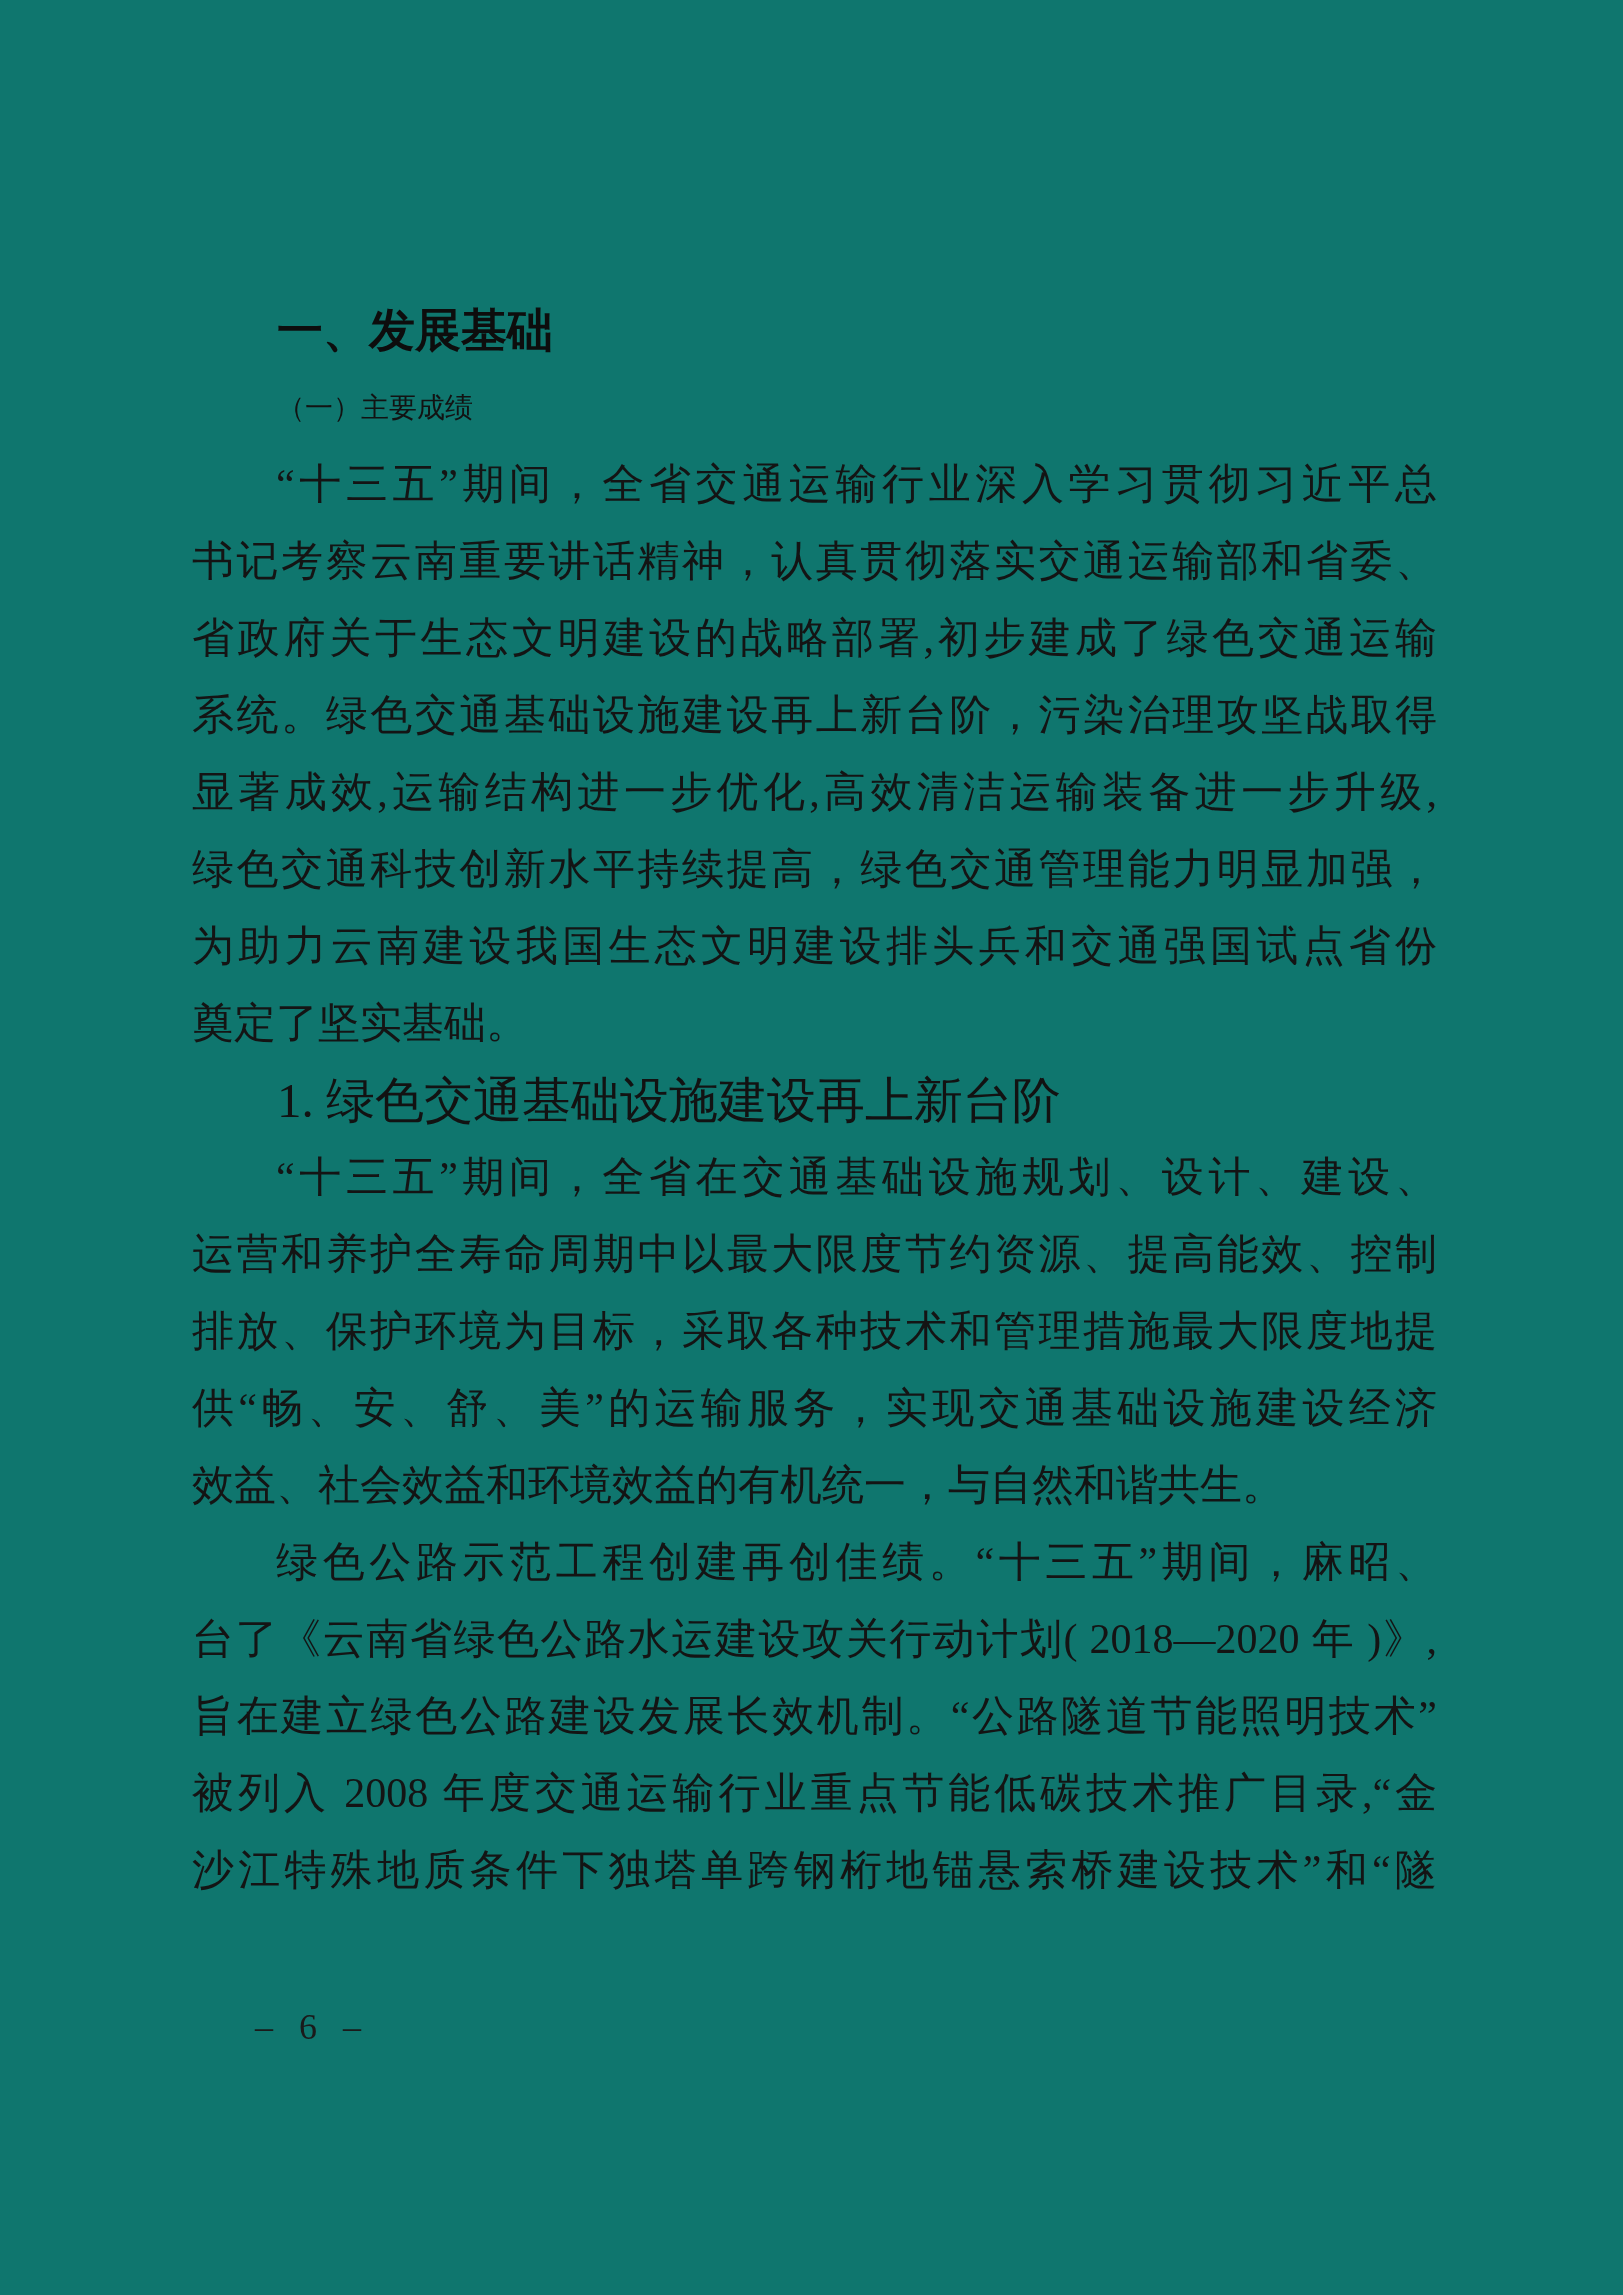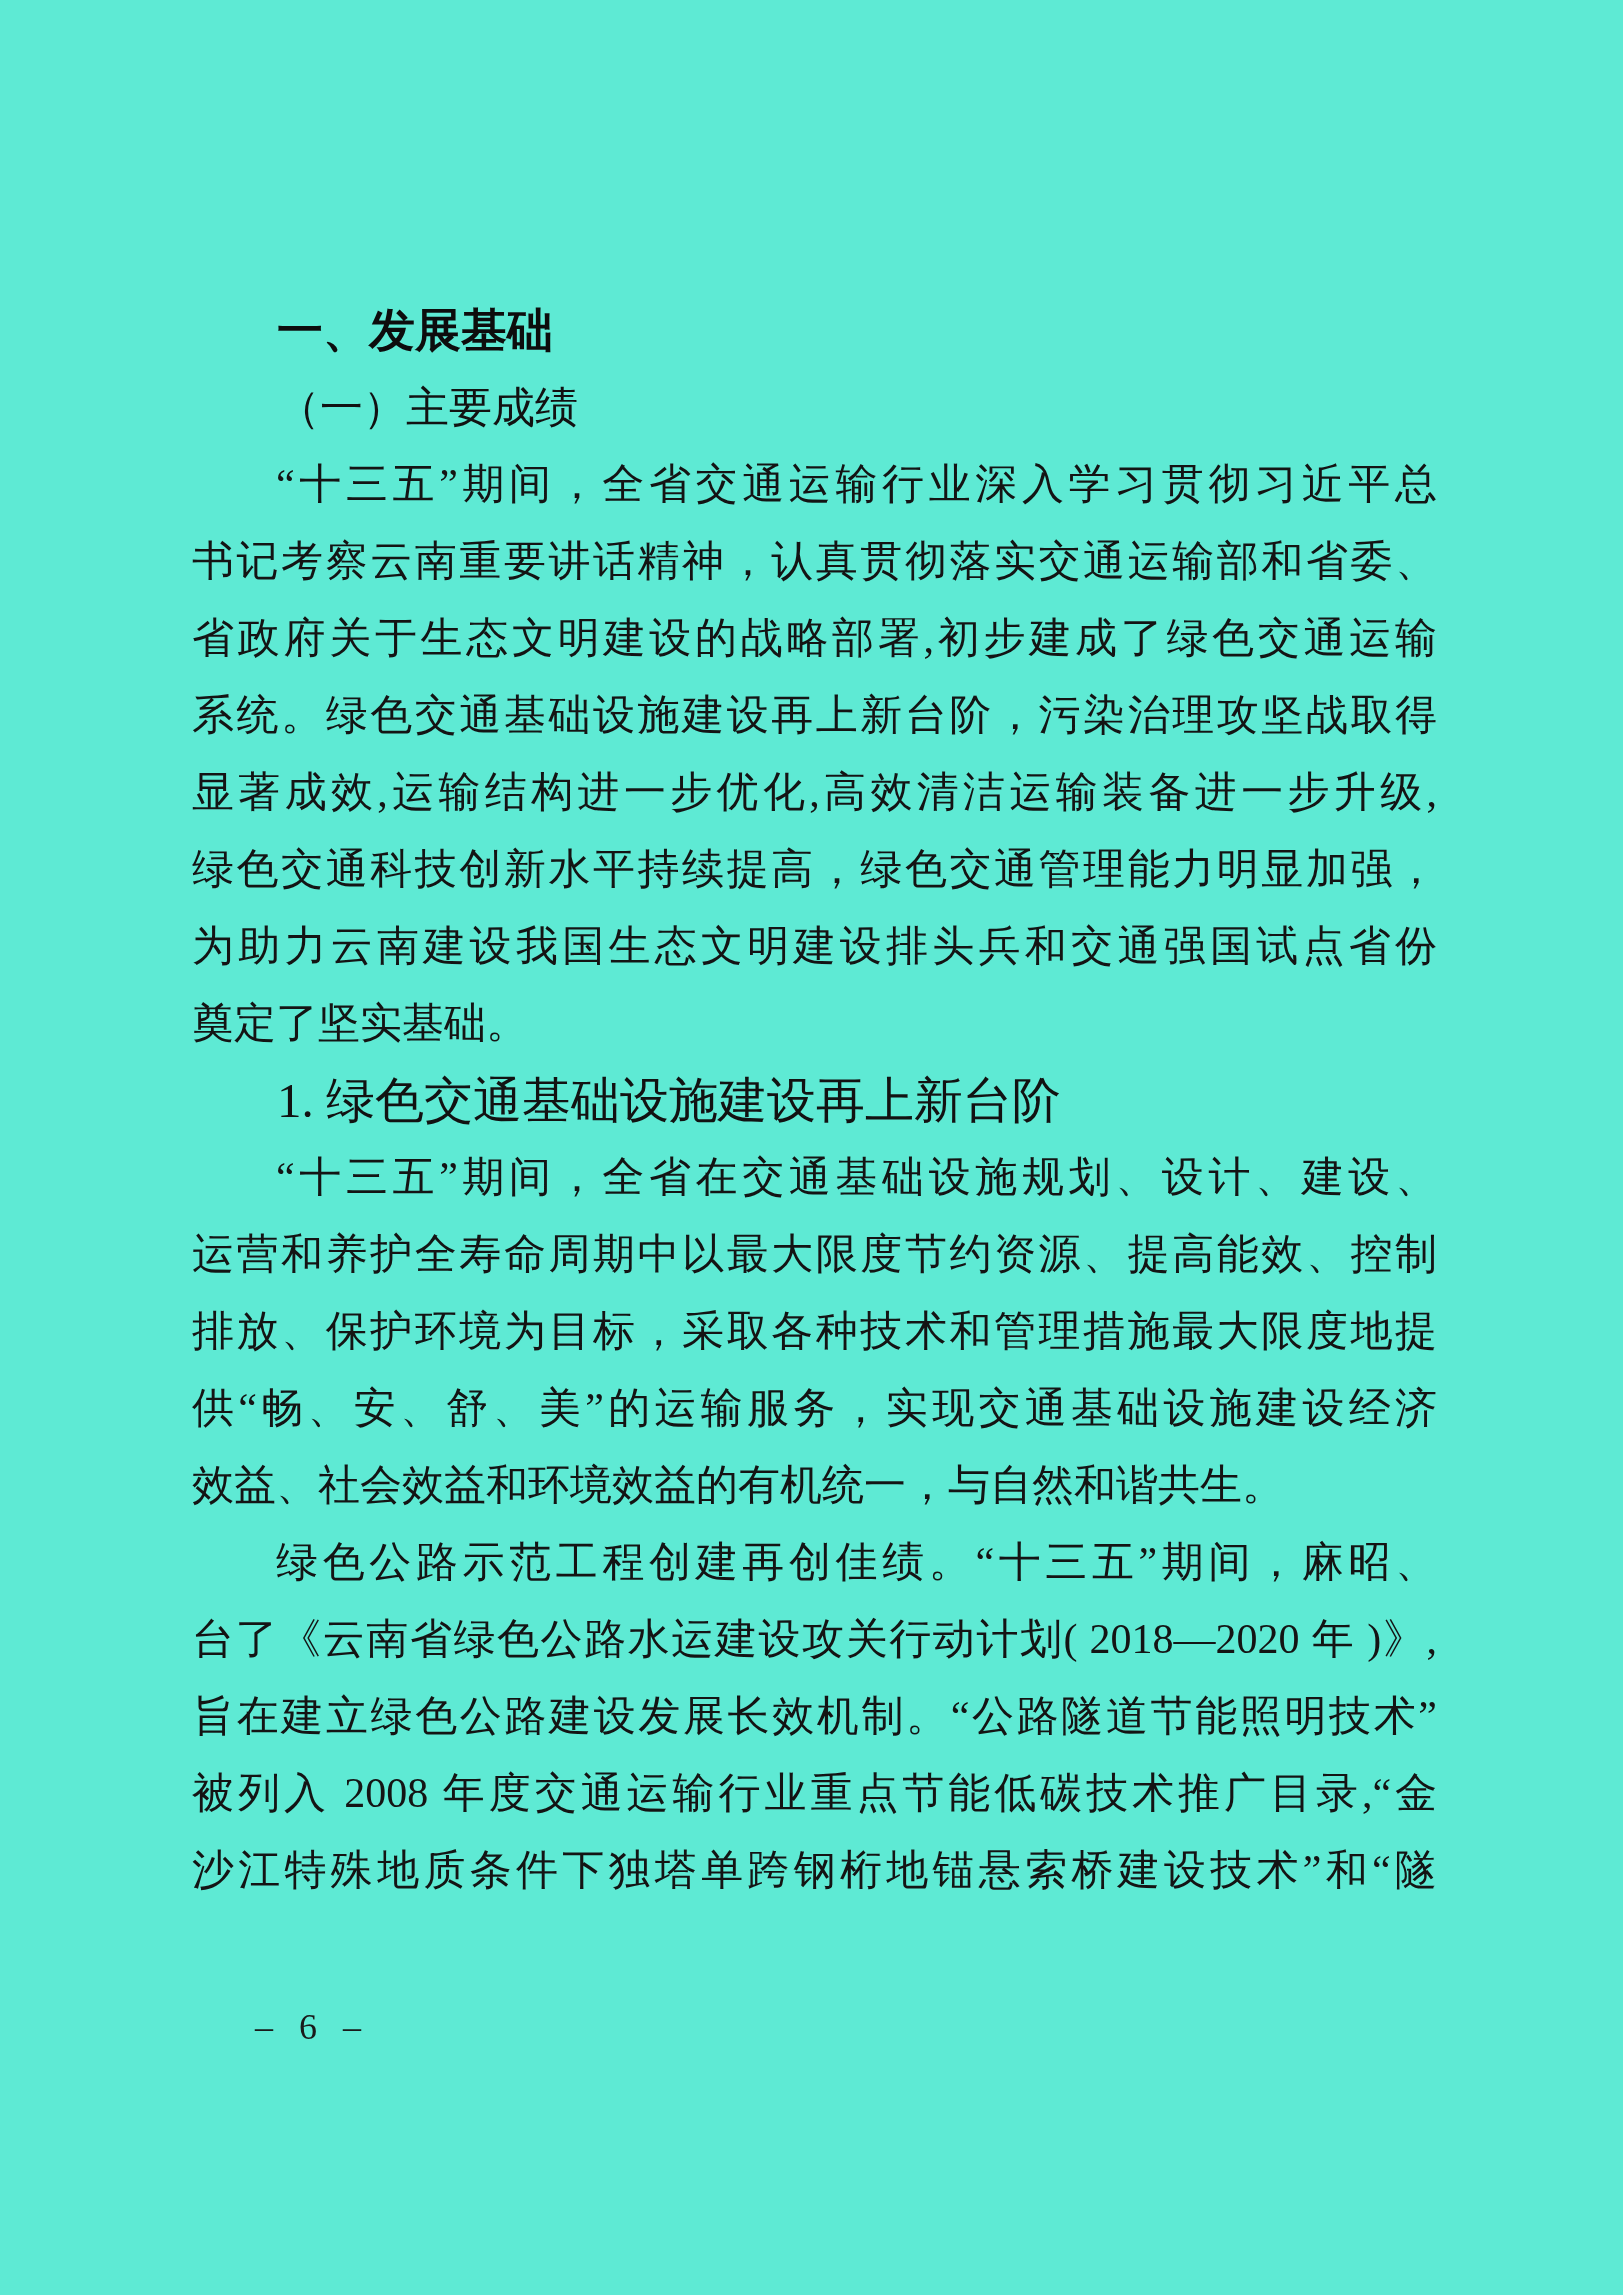--- a/index.html
+++ b/index.html
@@ -11,21 +11,21 @@
     width: 1623px;
     height: 2295px;
     position: relative;
     font-family: "Liberation Serif", serif;
   }
   .page {
     position: absolute;
     left: 0; top: 0;
     width: 1623px;
     height: 2295px;
-    background: #5eead4;
+    background: #0f766e;
     color: #111111;
     overflow: hidden;
   }
   .content {
     position: absolute;
     left: 192px;
     top: 292px;
     width: 1245px;
   }
   
@@ -52,21 +52,21 @@
     font-size: 46px;
     font-weight: 700;
     font-family: "Liberation Sans", sans-serif;
     text-indent: 85px;
     color: #0d0d0d;
     white-space: nowrap;
   }
   .heading2 {
     height: 77px;
     line-height: 77px;
-    font-size: 43px;
+    font-size: 28px;
     font-family: "Liberation Serif", serif;
     text-indent: 85px;
     color: #121212;
     white-space: nowrap;
   }
   .heading3 {
     height: 77px;
     line-height: 77px;
     font-size: 49px;
     font-family: "Liberation Serif", serif;

